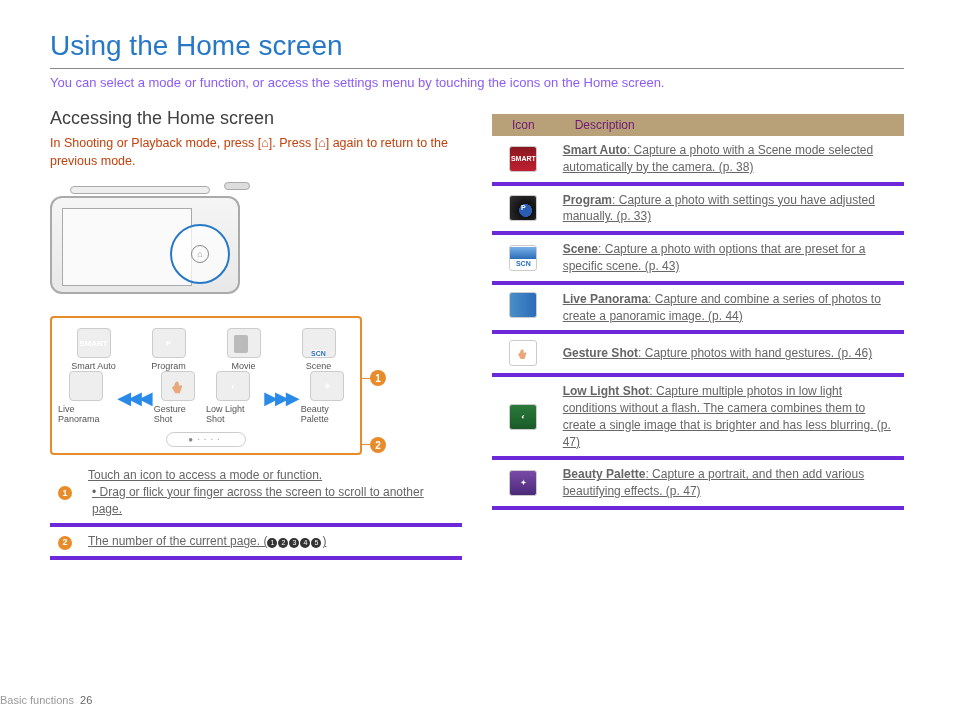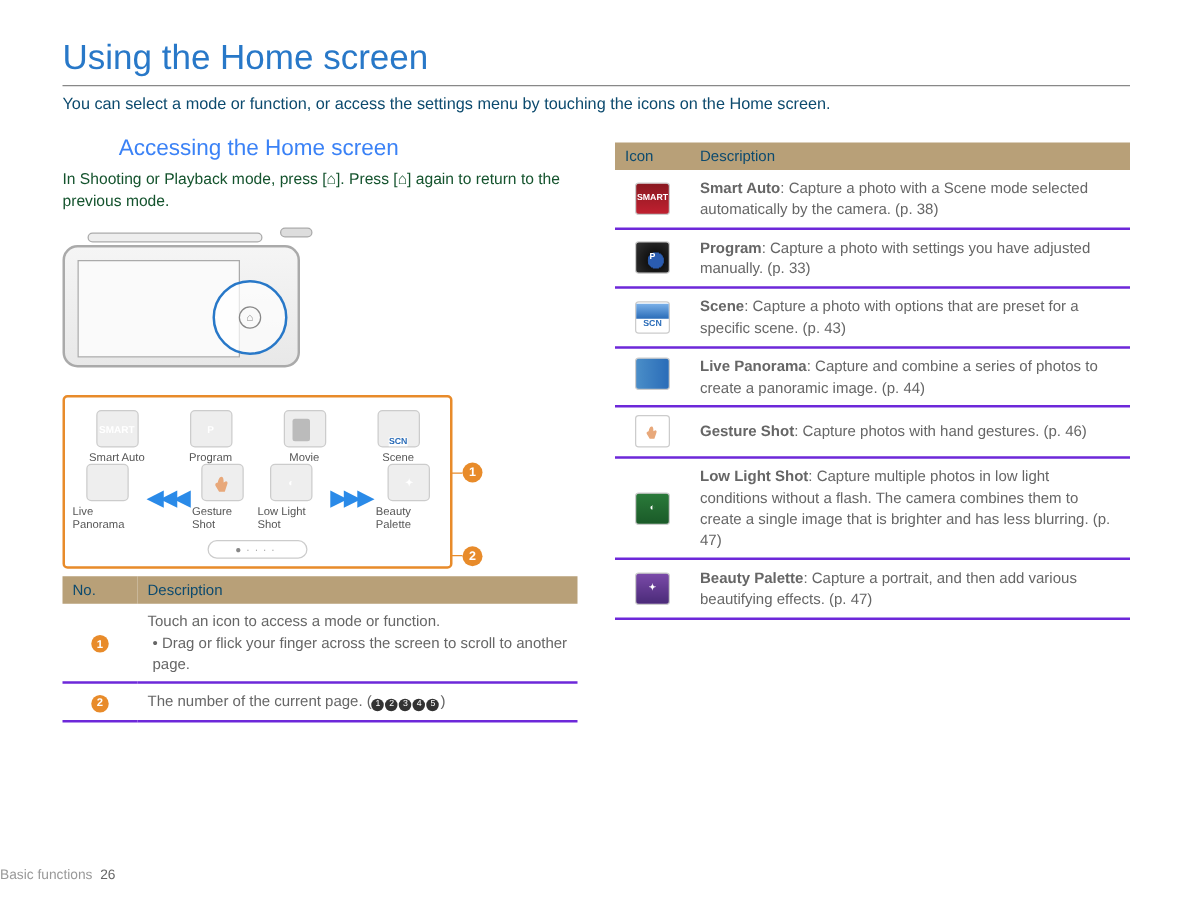--- a/index.html
+++ b/index.html
@@ -14,32 +14,31 @@
     position: relative;
   }
   h1 {
     color: #2878c8;
     font-weight: 300;
     font-size: 28px;
     margin-bottom: 6px;
     font-family: "Helvetica Neue", Arial, sans-serif;
   }
   .hr { border-top: 1px solid #888; margin-bottom: 6px; }
-  .intro { font-size: 13px; color: #0c4a6e; margin-bottom: 18px; }
+  .intro { font-size: 13px; color: #8b5cf6; margin-bottom: 18px; }
   .columns { display: flex; gap: 30px; }
   .col { flex: 1; }
   h2 {
-    color: #3b82f6;
+    color: #404040;
     font-weight: 400;
     font-size: 18px;
     margin-bottom: 6px;
     font-family: "Helvetica Neue", Arial, sans-serif;
-    margin-left: 45px;
-  }
-  .subtext { font-size: 12.5px; color: #14532d; line-height: 1.4; margin-bottom: 12px; }
+  }
+  .subtext { font-size: 12.5px; color: #c2410c; line-height: 1.4; margin-bottom: 12px; }
 
   
   .camera-wrap { position: relative; width: 220px; height: 120px; margin-bottom: 14px; }
   .camera-body {
     width: 190px; height: 98px;
     border: 2px solid #aaa;
     border-radius: 12px;
     background: linear-gradient(#f5f5f5,#e8e8e8);
     position: relative;
     top: 14px;
@@ -150,33 +149,34 @@
 
   
   table.doc {
     width: 100%;
     border-collapse: collapse;
     font-size: 12px;
     margin-top: 6px;
   }
   table.doc th {
     background: #b8a078;
-    color: #0c4a6e;
+    color: #701a75;
     font-weight: 400;
     text-align: left;
-    padding: 4px 8px;
+    padding: 4px 20px;
     font-size:12px;
   }
   table.doc th:first-child { width: 60px; }
   table.doc td {
-    border-bottom: 2px solid #6d28d9;
+    border-bottom: 4px solid #6d28d9;
     padding: 6px 8px;
     color: #666;
     vertical-align: middle;
     line-height:1.4;
+    text-decoration:underline;
   }
   table.doc td:first-child { text-align:center; }
   .num-badge {
     display:inline-flex;width:14px;height:14px;
     background:#e88b2a;color:#fff;border-radius:50%;
     font-size:9px;font-weight:bold;align-items:center;justify-content:center;
   }
   .small-badges .b{display:inline-flex;width:10px;height:10px;background:#333;color:#fff;border-radius:50%;font-size:7px;align-items:center;justify-content:center;margin-right:1px;}
 
   
@@ -270,24 +270,20 @@
         <div class="page-dots">●····</div>
       </div>
       <div class="callout-line cl1"></div>
       <div class="callout c1">1</div>
       <div class="callout-line cl2"></div>
       <div class="callout c2">2</div>
     </div>
 
     <table class="doc">
       <tbody>
-          <tr>
-        <th>No.</th>
-        <th>Description</th>
-      </tr>
       <tr>
         <td><span class="num-badge">1</span></td>
         <td>
           <span>Touch an icon to access a mode or function.</span>
           <ul class="bul">
                 <li>Drag or flick your finger across the screen to scroll to another page.</li>
               </ul>
         </td>
       </tr>
       <tr>

